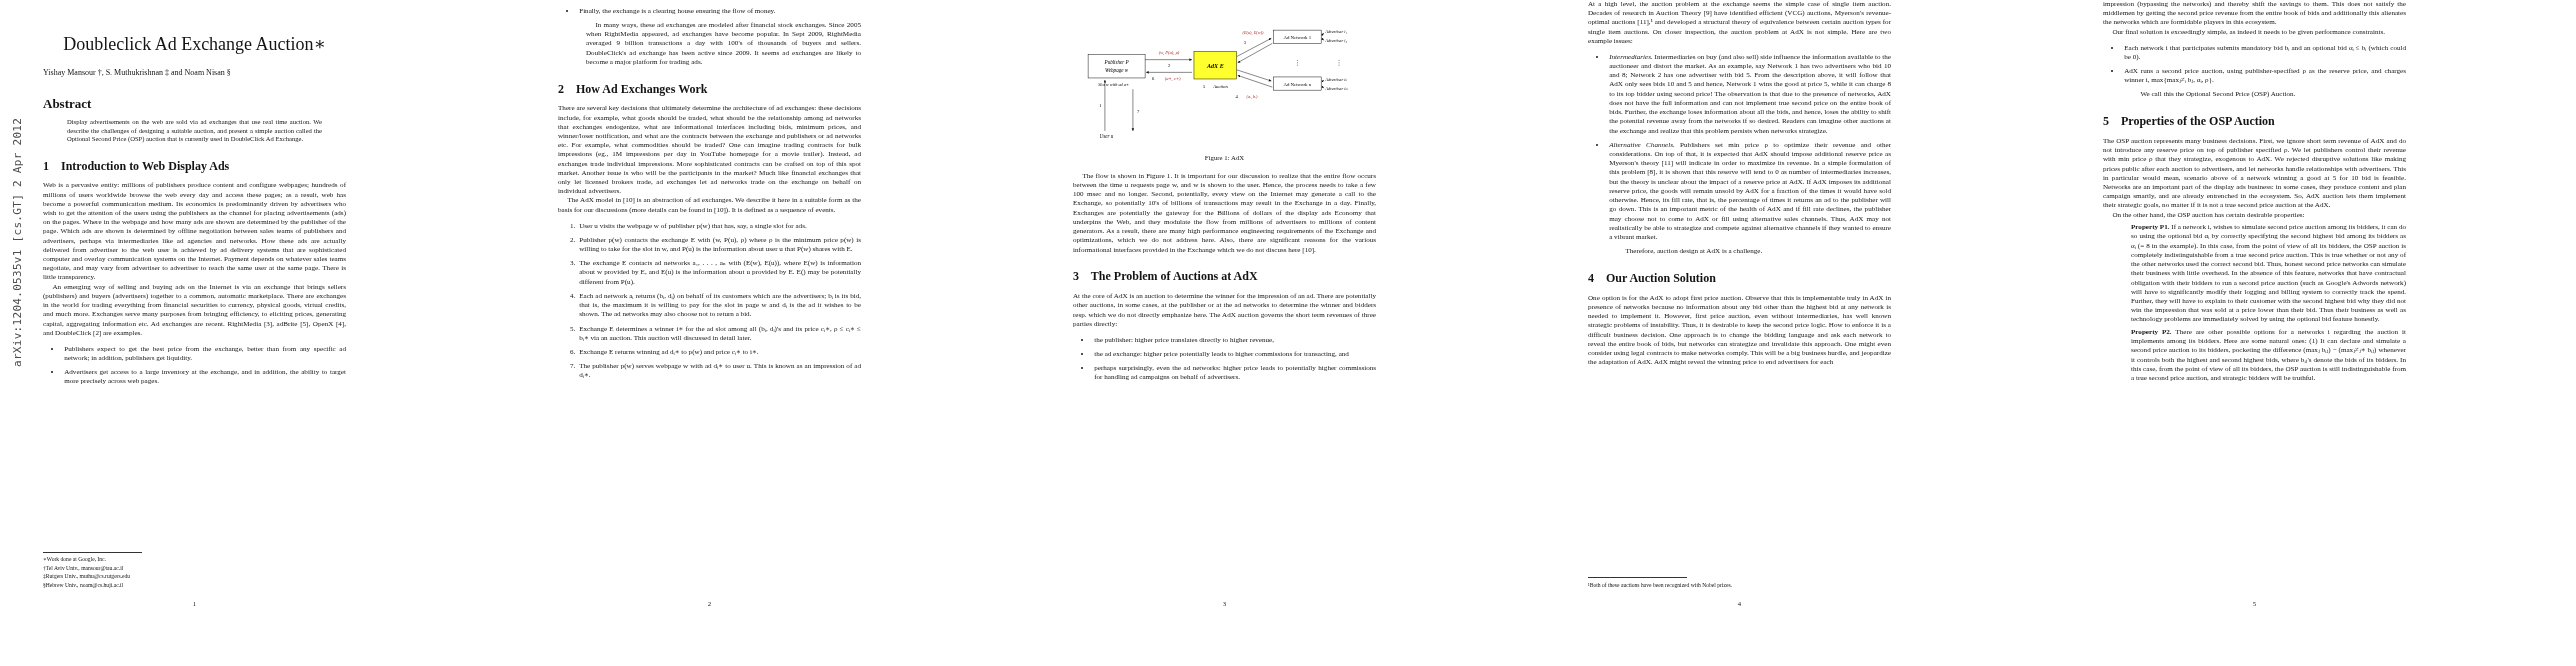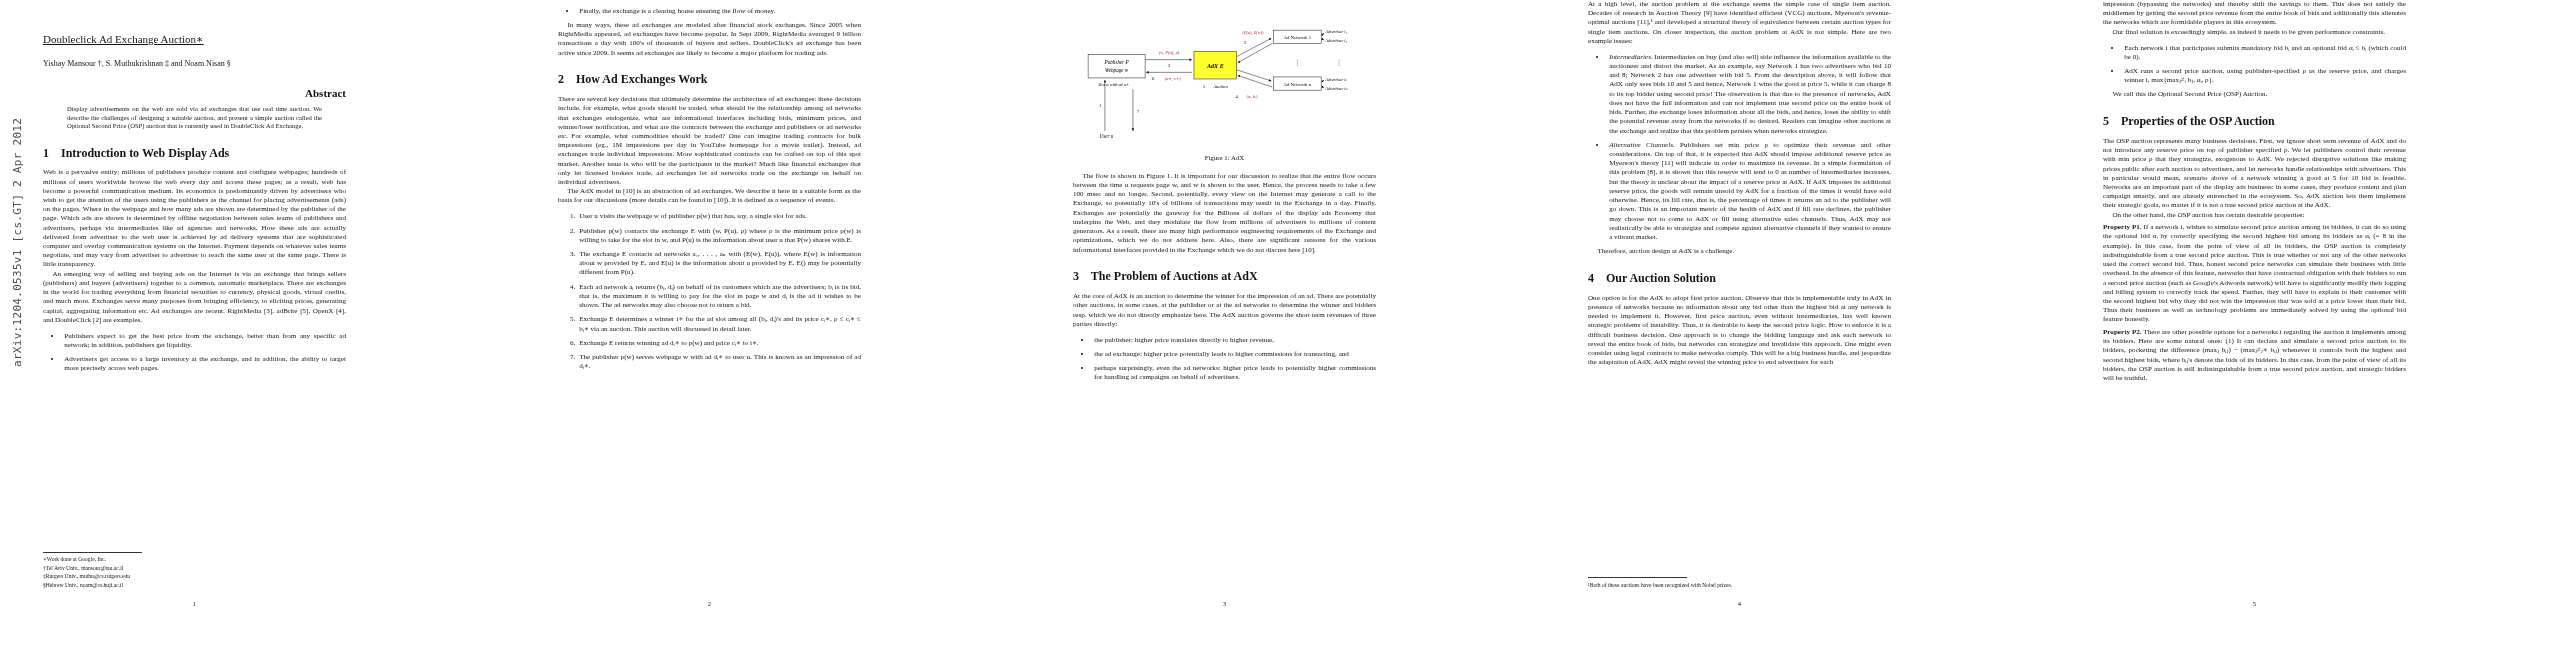--- a/index.html
+++ b/index.html
@@ -15,31 +15,31 @@
 
   
   .arxiv-stamp {
     position:absolute; left:9px; top:78px; height:328px; width:16.7px;
     writing-mode:vertical-rl; transform:rotate(180deg);
     font-family:"DejaVu Sans Mono",monospace; font-size:11px; color:#4d4d4d;
     letter-spacing:0.3px; display:flex; align-items:center; justify-content:center;
     white-space:nowrap; z-index:5;
   }
 
-  .title { font-size:11px; font-weight:normal; margin:33px 0 0 0;text-decoration:underline; }
+  .title { font-size:18px; font-weight:normal; text-align:center; margin:33px 0 0 0; }
   .authors { font-size:8px; text-align:left; margin-top:13.3px; }
-  .abs-head { font-size:11px; font-weight:bold; text-align:right; margin-top:19px; }
+  .abs-head { font-size:13px; font-weight:bold; text-align:left; margin-top:19px; }
   .abstract { font-size:6.6px; line-height:1.32; text-align:justify; width:255px; margin:5.6px auto 0 auto; }
 
   h2.sec { font-size:12px; font-weight:bold; margin:14.5px 0 7.8px 0; }
   h2.sec .secnum { margin-right:9px; }
 
   p.body { font-size:7.1px; line-height:1.3; text-align:justify; margin:0; }
   p.indent { text-indent:9.4px; }
-  p.gap { margin-top:3.3px; }
+  p.gap { margin-top:3.3px;margin-left:28px; }
   .topgap { margin-top:24.5px; }
 
   ul.bullets, ol.steps { font-size:7.1px; line-height:1.3; text-align:justify; margin:6.7px 0 0 0; padding-left:19px; }
   ul.bullets li, ol.steps li { margin-bottom:5px; padding-left:2.2px; }
   .ilead { font-style:italic; }
   .blead { font-weight:bold; }
 
   .footnotes { position:absolute; left:43px; bottom:58px; width:303px; font-size:5.6px; line-height:1.5; }
   .fnrule { width:99px; border-top:0.6px solid #333; margin-bottom:2.8px; }
   .pageno { position:absolute; left:43px; bottom:40px; width:303px; text-align:center; font-size:6.7px; }

